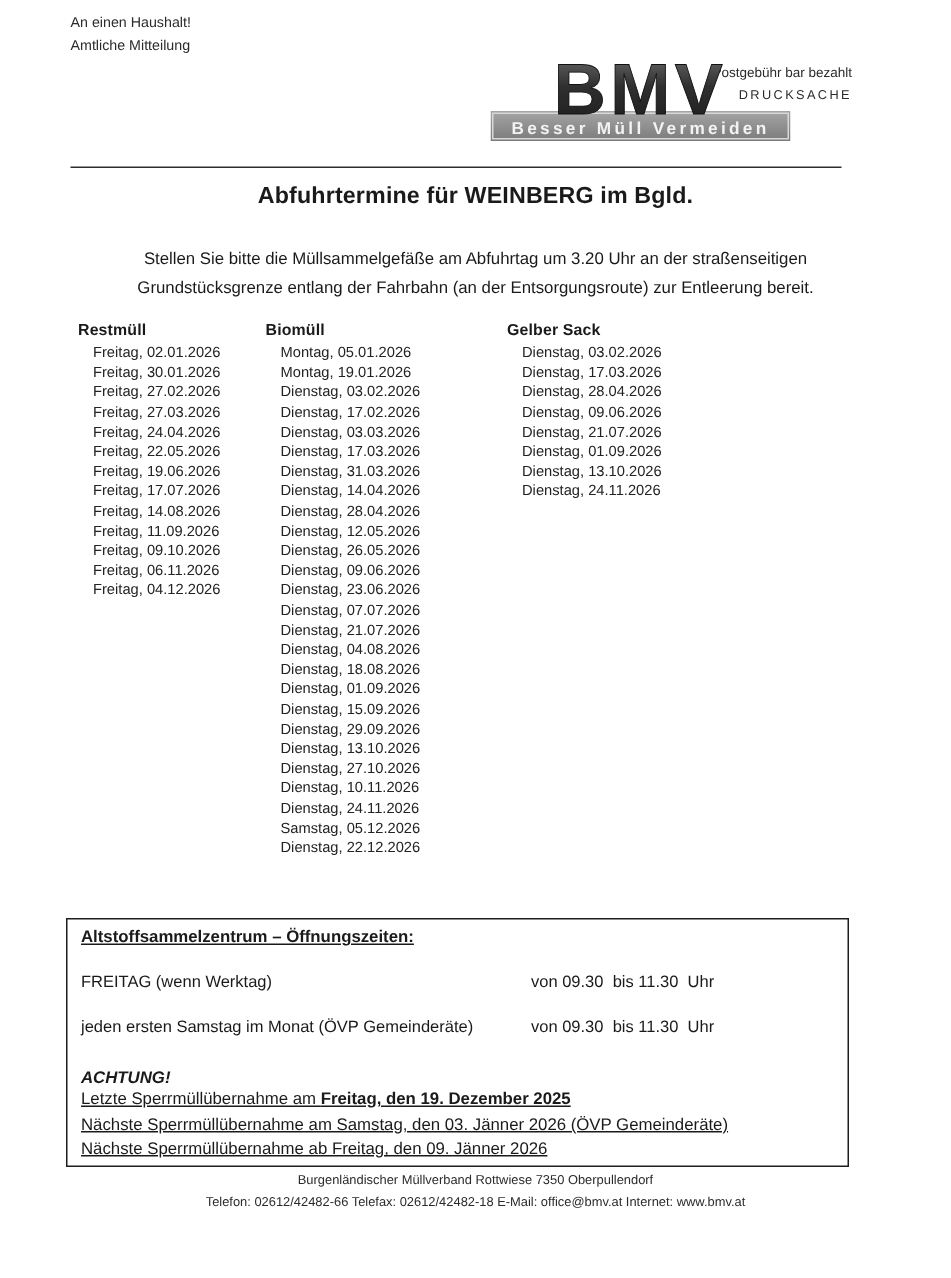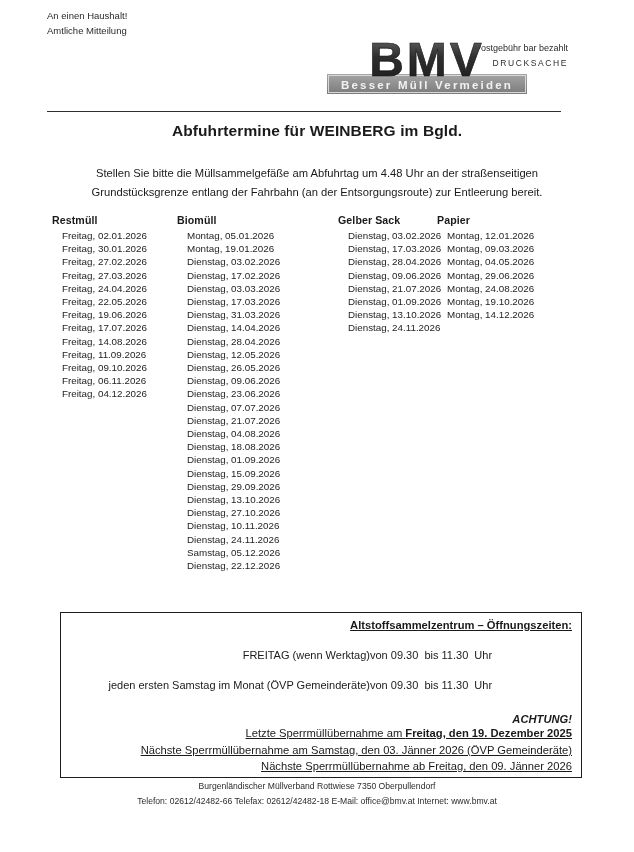--- a/index.html
+++ b/index.html
@@ -115,28 +115,27 @@
   }
   .col li {
     line-height: 13.2px;
     white-space: nowrap;
     color: #232323;
   }
 
   
   .infobox {
     position: absolute;
-    left: 60px;
+    left: 44px;
     top: 612px;
     width: 522px;
     height: 166px;
     border: 1.3px solid #1d1d1d;
     box-sizing: border-box;
     padding: 6px 9px 0 9px;
-    text-align: right;
   }
   .box-title {
     font-size: 11.2px;
     font-weight: bold;
     text-decoration: underline;
     margin-bottom: 3px;
   }
   .hours-row {
     display: flex;
     align-items: baseline;
@@ -205,21 +204,21 @@
     <text x="100" y="40" text-anchor="middle" font-family="'Liberation Sans', sans-serif" font-size="48" font-weight="bold" fill="url(#lg)" stroke="#111" stroke-width="0.6" letter-spacing="3">BMV</text>
 
     <text x="100" y="53" text-anchor="middle" font-family="'Liberation Sans', sans-serif" font-size="11.5" font-weight="bold" fill="#f2f2f2" letter-spacing="2.2">Besser Müll Vermeiden</text>
   </svg>
 </div>
 
 <div class="rule"></div>
 
 <div class="title">Abfuhrtermine für WEINBERG im Bgld.</div>
 
-<div class="intro">Stellen Sie bitte die Müllsammelgefäße am Abfuhrtag um 4.48 Uhr an der straßenseitigen Grundstücksgrenze entlang der Fahrbahn (an der Entsorgungsroute) zur Entleerung bereit.</div>
+<div class="intro">Stellen Sie bitte die Müllsammelgefäße am Abfuhrtag um 3.20 Uhr an der straßenseitigen Grundstücksgrenze entlang der Fahrbahn (an der Entsorgungsroute) zur Entleerung bereit.</div>
 
 <div class="cols">
   <div class="col col-0">
     <h3>Restmüll</h3>
     <ul>
         <li>Freitag, 02.01.2026</li>
         <li>Freitag, 30.01.2026</li>
         <li>Freitag, 27.02.2026</li>
         <li>Freitag, 27.03.2026</li>
         <li>Freitag, 24.04.2026</li>
@@ -270,32 +269,20 @@
         <li>Dienstag, 03.02.2026</li>
         <li>Dienstag, 17.03.2026</li>
         <li>Dienstag, 28.04.2026</li>
         <li>Dienstag, 09.06.2026</li>
         <li>Dienstag, 21.07.2026</li>
         <li>Dienstag, 01.09.2026</li>
         <li>Dienstag, 13.10.2026</li>
         <li>Dienstag, 24.11.2026</li>
       </ul>
   </div>
-  <div class="col col-3">
-    <h3>Papier</h3>
-    <ul>
-        <li>Montag, 12.01.2026</li>
-        <li>Montag, 09.03.2026</li>
-        <li>Montag, 04.05.2026</li>
-        <li>Montag, 29.06.2026</li>
-        <li>Montag, 24.08.2026</li>
-        <li>Montag, 19.10.2026</li>
-        <li>Montag, 14.12.2026</li>
-      </ul>
-  </div>
 </div>
 
 <div class="infobox">
   <div class="box-title">Altstoffsammelzentrum – Öffnungszeiten:</div>
 
   <div class="hours-row">
     <span class="hours-label">FREITAG (wenn Werktag)</span>
     <span class="hours-val">von 09.30  bis 11.30  Uhr</span>
   </div>
 

